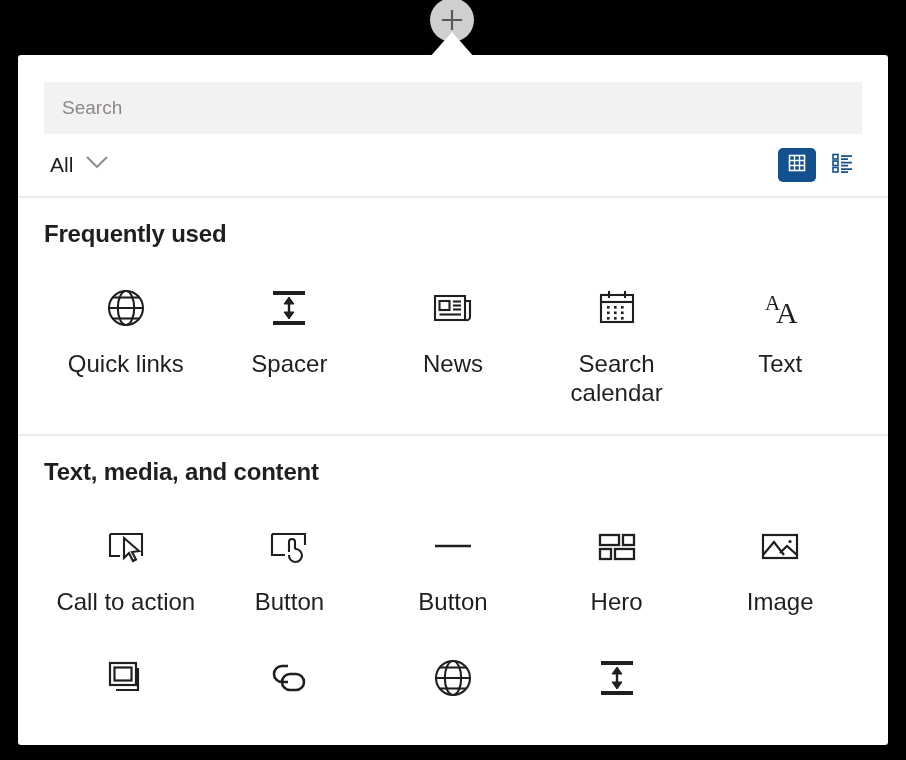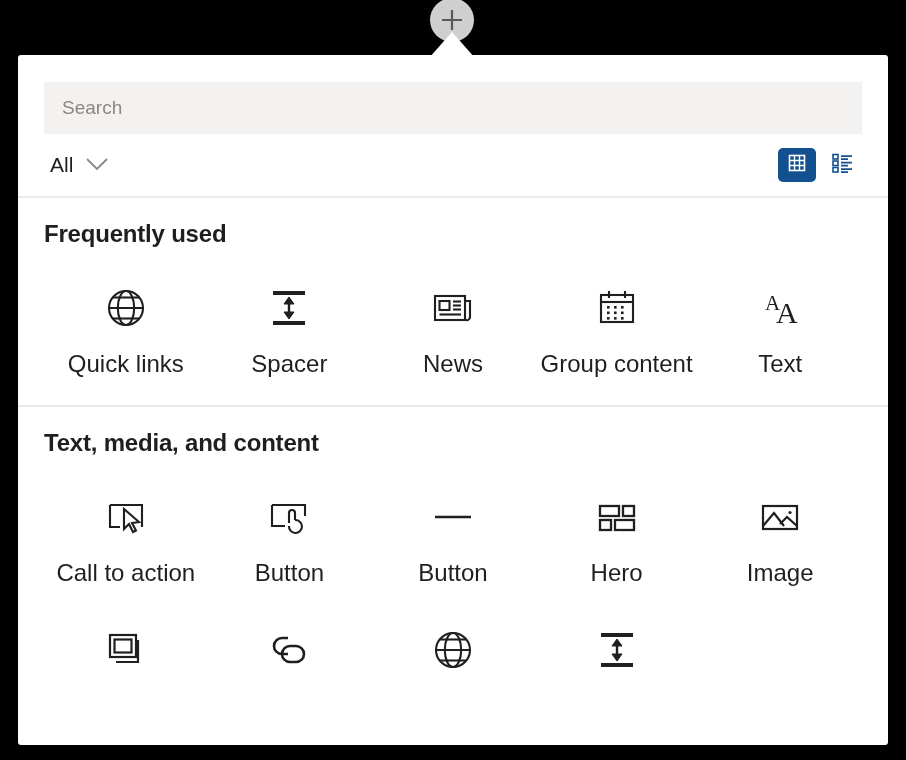--- a/index.html
+++ b/index.html
@@ -52,21 +52,21 @@
     font-size: 19px; color: #323130; width: 100%;
   }
   .search-box input::placeholder { color: #8a8886; }
 
   
   .toolbar {
     height: 62px; padding: 0 26px;
     display: flex; align-items: center; justify-content: space-between;
   }
   .filter {
-    display: flex; align-items: flex-end; gap: 10px;
+    display: flex; align-items: flex-start; gap: 10px;
     cursor: pointer; padding: 4px 6px;
   }
   .filter-label { font-size: 21px; color: #201f1e; }
   .chev { display: block; }
   .view-toggle { display: flex; align-items: center; gap: 8px; }
   .view-btn {
     width: 38px; height: 34px; border-radius: 5px;
     display: flex; align-items: center; justify-content: center;
     cursor: pointer; background: transparent;
   }
@@ -231,21 +231,21 @@
                 <rect x="28" y="22" width="2.6" height="2.6"></rect>
                 <rect x="14" y="27.5" width="2.6" height="2.6"></rect>
                 <rect x="21" y="27.5" width="2.6" height="2.6"></rect>
                 <rect x="28" y="27.5" width="2.6" height="2.6"></rect>
                 <rect x="14" y="33" width="2.6" height="2.6"></rect>
                 <rect x="21" y="33" width="2.6" height="2.6"></rect>
                 <rect x="28" y="33" width="2.6" height="2.6"></rect>
               </g>
             </svg>
           </div>
-          <div class="card-label">Group content</div>
+          <div class="card-label">Search calendar</div>
         </div>
 
         <div class="card">
           <div class="card-icon">
             <svg width="48" height="48" viewBox="0 0 48 48" aria-hidden="true">
               <text x="9" y="26" font-family="'Liberation Serif',serif" font-size="21" fill="#201f1e">A</text>
               <text x="20" y="39" font-family="'Liberation Serif',serif" font-size="30" fill="#201f1e">A</text>
             </svg>
           </div>
           <div class="card-label">Text</div>

